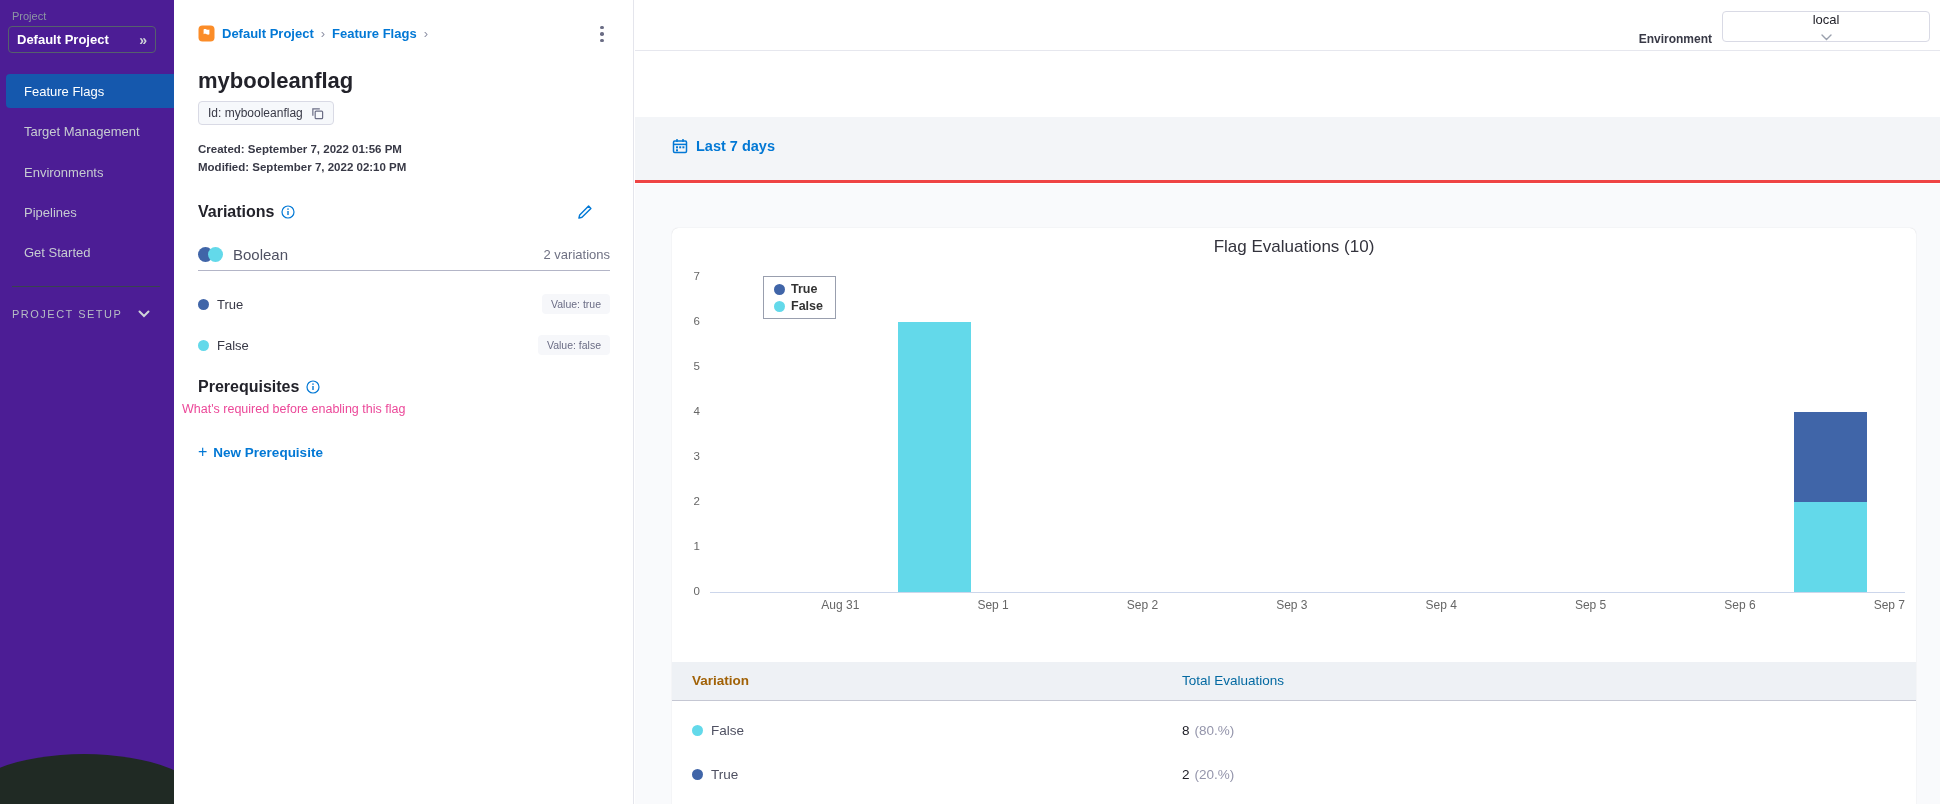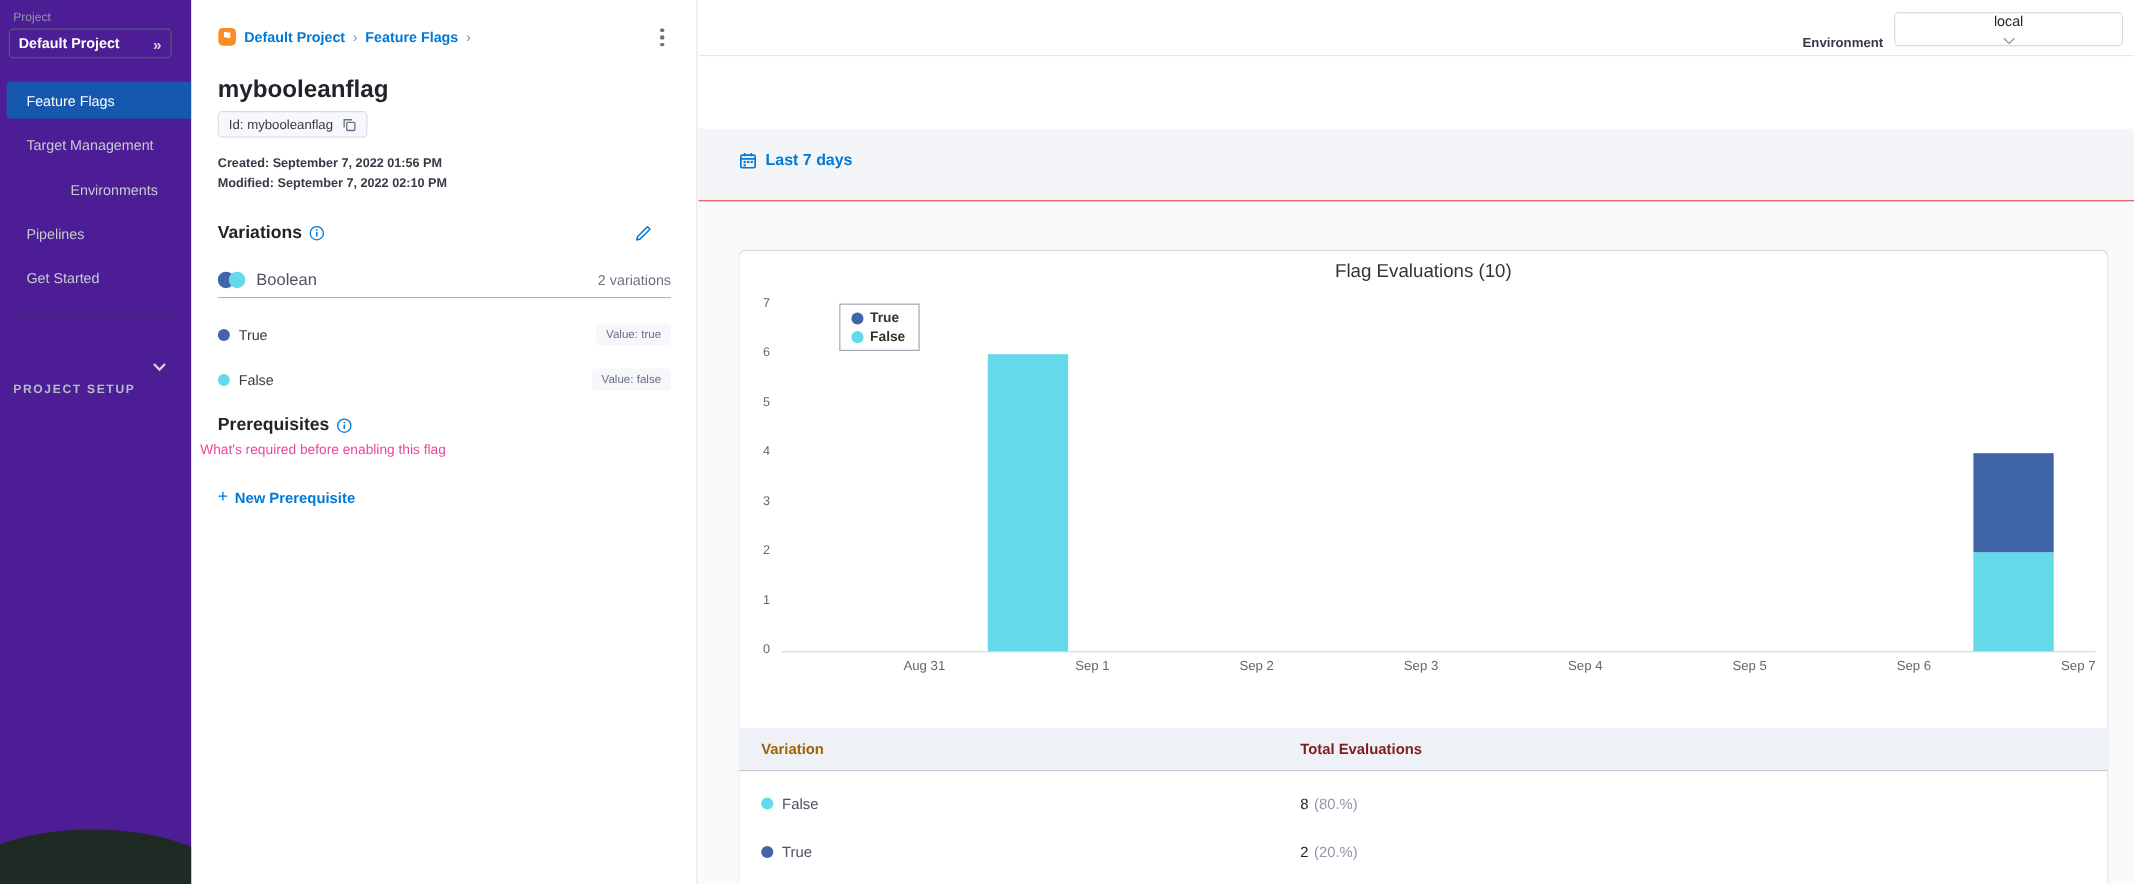--- a/index.html
+++ b/index.html
@@ -10,21 +10,21 @@
   
   #sidebar { position:absolute; left:0; top:0; width:174px; height:804px; background:#4c1d95; overflow:hidden; }
   .sb-project-label { position:absolute; left:12px; top:10px; font-size:11px; color:#8d97a3; }
   .sb-project-box { position:absolute; left:8px; top:26px; width:148px; height:27px; border:1px solid #55606c; border-radius:4px; display:flex; align-items:center; padding:0 8px; cursor:pointer; }
   .sb-project-box .name { color:#ffffff; font-size:13px; font-weight:700; flex:1; white-space:nowrap; overflow:hidden; }
   .sb-project-box .dbl-chev { color:#cfd4d9; font-size:14px; font-weight:700; }
   .sb-item { position:absolute; left:0; width:174px; height:34px; display:flex; align-items:center; padding-left:24px; font-size:13px; color:#c6cbd1; cursor:pointer; }
   .sb-item.active { left:6px; width:168px; padding-left:18px; background:#1558ad; color:#ffffff; border-radius:4px 0 0 4px; font-weight:500; }
   .sb-divider { position:absolute; left:12px; top:286px; width:148px; height:1px; background:#39434e; }
   .sb-setup { position:absolute; left:12px; top:308px; display:flex; align-items:center; gap:16px; cursor:pointer; }
-  .sb-setup .txt { font-size:11px; font-weight:700; letter-spacing:1.5px; color:#b6bdc4;margin-top:40px; }
+  .sb-setup .txt { font-size:11px; font-weight:400; letter-spacing:1.5px; color:#b6bdc4; }
   .sb-deco { position:absolute; bottom:-46px; left:-36px; width:240px; height:96px; background:#202a24; border-radius:50% 50% 0 0; }
 
   
   #flag-panel { position:absolute; left:174px; top:0; width:460px; height:804px; background:#ffffff; border-right:1px solid #e4e5ec; }
   .crumb-row { position:absolute; left:24px; top:25px; display:flex; align-items:center; gap:7px; font-size:13px; font-weight:600; }
   .crumb-link { color:#0278d5; cursor:pointer; white-space:nowrap; }
   .crumb-sep { color:#8f92a6; font-weight:400; }
   .kebab { position:absolute; right:22px; top:24px; width:18px; height:20px; display:flex; flex-direction:column; align-items:center; justify-content:center; gap:3px; cursor:pointer; }
   .kebab i { width:3.5px; height:3.5px; border-radius:50%; background:#6b6d85; }
   .flag-title { position:absolute; left:24px; top:68px; font-size:22px; font-weight:700; color:#22222a; }
@@ -52,40 +52,40 @@
   #topbar { position:absolute; left:635px; top:0; width:1305px; height:51px; background:#ffffff; border-bottom:1px solid #e6e7ee; }
   .env-label { position:absolute; right:228px; top:32px; font-size:12px; font-weight:600; color:#383946; }
   .env-select { position:absolute; right:10px; top:11px; width:208px; height:31px; border:1px solid #d9dae5; border-radius:4px; background:#fff; display:flex; align-items:center; padding:0 11px; cursor:pointer;flex-direction:column; }
   .env-select .val { font-size:13px; color:#22222a; flex:1; }
 
   #tabbar { position:absolute; left:635px; top:51px; width:1305px; height:66px; background:#ffffff; }
   .tab { position:absolute; top:0; height:66px; display:flex; align-items:center; font-size:14.5px; color:#4f5162; cursor:pointer; }
   .tab.active { font-weight:700; color:#22222a; }
   .tab-underline { position:absolute; left:118px; top:62px; width:76px; height:3px; background:#0278d5; border-radius:2px 2px 0 0; }
 
-  #datebar { position:absolute; left:635px; top:117px; width:1305px; height:66px; background:#f3f5f8; border-bottom:1px solid #ef4444;padding-left:42px; }
+  #datebar { position:absolute; left:635px; top:117px; width:1305px; height:66px; background:#f3f5f8; border-bottom:3px solid #ef4444;padding-left:42px; }
   .date-btn { position:absolute; left:37px; top:21px; display:flex; align-items:center; gap:8px; font-size:14.5px; font-weight:700; color:#0278d5; cursor:pointer; }
 
   #content { position:absolute; left:635px; top:184px; width:1305px; height:620px; background:#f9fafc; }
   #card { position:absolute; left:672px; top:228px; width:1244px; height:580px; background:#ffffff; border-radius:6px 6px 0 0; box-shadow:0 0 1px rgba(40,41,61,.25); }
 
   .chart-title { position:absolute; left:672px; top:237px; width:1244px; text-align:center; font-size:17px; color:#33333d; }
   .legend-box { position:absolute; left:763px; top:276px; border:1px solid #999fae; background:#ffffff; padding:5px 12px 5px 10px; display:flex; flex-direction:column; gap:3px; }
   .legend-row { display:flex; align-items:center; gap:6px; cursor:pointer; }
   .legend-dot { width:11px; height:11px; border-radius:50%; }
   .legend-label { font-size:12.5px; font-weight:700; color:#333333; }
 
   .ytick { position:absolute; left:650px; width:50px; text-align:right; font-size:11.5px; color:#666666; }
   .xtick { position:absolute; text-align:right; font-size:12px; color:#666666; }
   .baseline { position:absolute; left:710px; top:592px; width:1195px; height:1px; background:#ccd6eb; }
   .bar-seg { position:absolute; }
 
   .tbl-header { position:absolute; left:672px; top:662px; width:1244px; height:39px; background:#eef1f5; border-bottom:1px solid #c5c7d3; }
   .tbl-h1 { position:absolute; left:20px; top:11px; font-size:13.5px; font-weight:700; color:#a16207; }
-  .tbl-h2 { position:absolute; left:510px; top:11px; font-size:13.5px; font-weight:700; color:#7f1d1d; }
+  .tbl-h2 { position:absolute; left:510px; top:11px; font-size:13.5px; font-weight:400; color:#0369a1; }
   .tbl-row { position:absolute; left:672px; width:1244px; height:44px; }
   .tbl-row .cell1 { position:absolute; left:20px; top:0; height:44px; display:flex; align-items:center; }
   .tbl-row .cell1 .nm { font-size:13.5px; color:#4f5162; }
   .tbl-row .cell2 { position:absolute; left:510px; top:0; height:44px; display:flex; align-items:center; gap:5px; font-size:13.5px; }
   .tbl-row .num { color:#22222a; }
   .tbl-row .pct { color:#9495ab; }
 </style>
 </head>
 <body>
 
@@ -97,21 +97,21 @@
       <span class="name">Default Project</span>
       <span class="dbl-chev">»</span>
     </div>
 
     <div class="sb-item active" style="top:74px;">
         <span>Feature Flags</span>
       </div>
     <div class="sb-item" style="top:114px;">
         <span>Target Management</span>
       </div>
-    <div class="sb-item" style="top:155px;margin-left:40px;">
+    <div class="sb-item" style="top:155px;">
         <span>Environments</span>
       </div>
     <div class="sb-item" style="top:195px;">
         <span>Pipelines</span>
       </div>
     <div class="sb-item" style="top:235px;">
         <span>Get Started</span>
       </div>
 
     <div class="sb-divider"></div>

